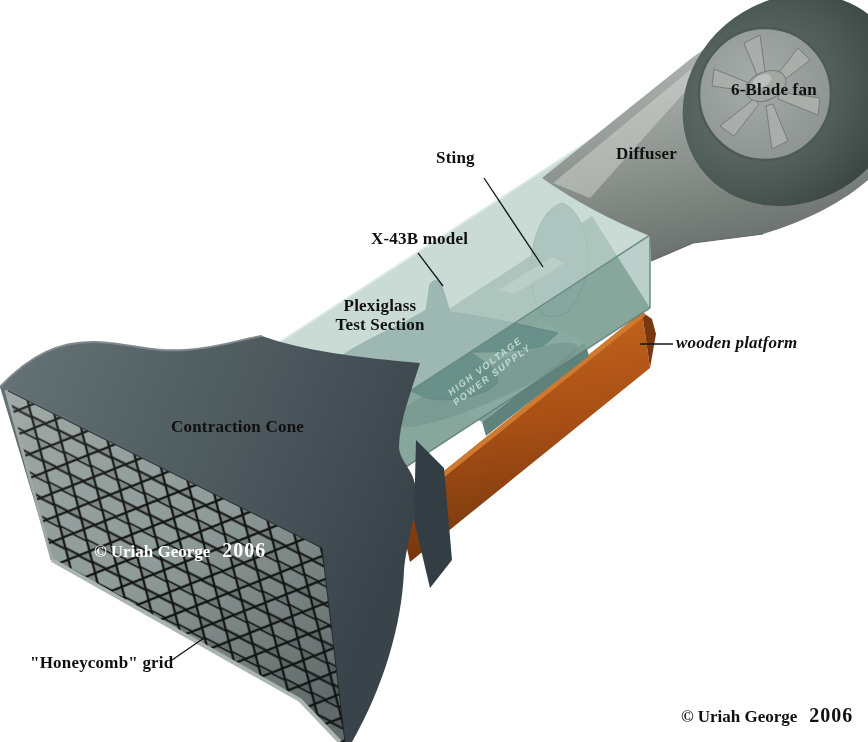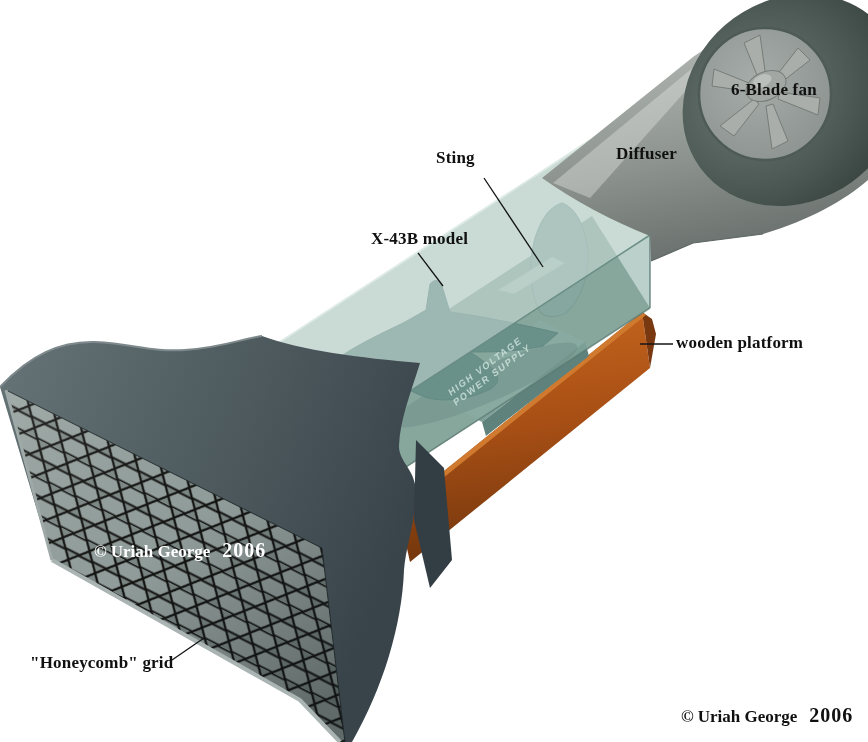--- a/index.html
+++ b/index.html
@@ -5,21 +5,21 @@
   html,body { margin:0; padding:0; }
   body { width:868px; height:742px; overflow:hidden; background:var(--background,#fff); }
   .stage { position:relative; width:868px; height:550px; font-family:"Liberation Serif",serif; }
   .stage svg { position:absolute; left:0; top:0; }
   .lbl { position:absolute; font:700 17px "Liberation Serif",serif; color:var(--label-text,#111); white-space:nowrap; letter-spacing:0.2px; }
   #lbl-fan        { left:731px; top:80px; }
   #lbl-diffuser   { left:616px; top:144px; }
   #lbl-sting      { left:436px; top:148px; }
   #lbl-model      { left:371px; top:229px; }
   #lbl-testsection{ left:325px; top:296px; width:110px; text-align:center; line-height:19px; }
-  #lbl-platform   { left:676px; top:333px; }
+  #lbl-platform   { left:676px; top:333px;font-style:italic; }
   #lbl-cone       { left:171px; top:417px; }
   #lbl-honeycomb  { left:30px; top:653px; }
   .wm { position:absolute; font:700 17px "Liberation Serif",serif; white-space:nowrap; }
   #wm-grid   { left:94px;  top:539px; color:var(--watermark-white,#fff); }
   #wm-corner { left:681px; top:704px; color:var(--label-text,#111); }
   .wm .sym  { margin-right:4px; }
   .wm .year { margin-left:12px; font-size:20px; letter-spacing:1px; }
   #ps-text { position:absolute; left:447px; top:389px; transform:rotate(-37deg) skewX(-10deg); transform-origin:0 0;
              font:700 9.5px "Liberation Sans",sans-serif; color:rgba(208,229,222,0.82);
              letter-spacing:1.6px; line-height:10.5px; white-space:nowrap; }
@@ -180,21 +180,26 @@
     <line x1="418" y1="253" x2="443" y2="286"></line>
     <line x1="640" y1="344" x2="673" y2="344"></line>
     <line x1="172" y1="660" x2="204" y2="638"></line>
   </g>
 </svg>
 
 <div class="lbl" id="lbl-fan">6-Blade fan</div>
 <div class="lbl" id="lbl-diffuser">Diffuser</div>
 <div class="lbl" id="lbl-sting">Sting</div>
 <div class="lbl" id="lbl-model">X-43B model</div>
+<div class="lbl" id="lbl-testsection">
+  <div>Plexiglass</div>
+  <div>Test Section</div>
+</div>
 <div class="lbl" id="lbl-platform">wooden platform</div>
+<div class="lbl" id="lbl-cone">Contraction Cone</div>
 <div class="lbl" id="lbl-honeycomb">"Honeycomb" grid</div>
 
 <div id="ps-text">
   <div>HIGH VOLTAGE</div>
   <div>POWER SUPPLY</div>
 </div>
 
 <div class="wm" id="wm-grid">
   <span class="sym">©</span><span>Uriah George</span><span class="year">2006</span>
 </div>

